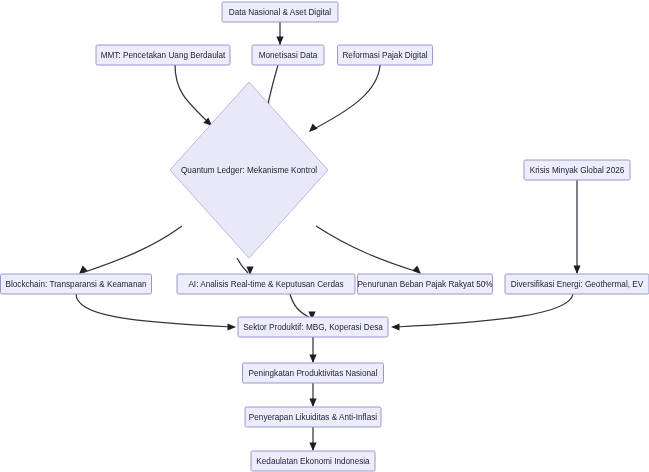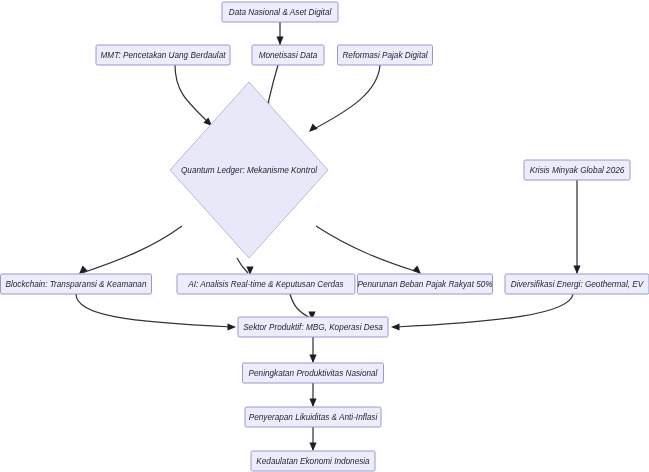--- a/index.html
+++ b/index.html
@@ -12,21 +12,20 @@
     width: 649px;
     height: 472px;
     overflow: hidden;
     font-family: "Liberation Sans", sans-serif;
   }
   #diagram-root {
     position: relative;
     width: 649px;
     height: 472px;
     background: #ffffff;
-    font-style: italic;
   }
   svg#flowchart {
     position: absolute;
     left: 0;
     top: 0;
     width: 649px;
     height: 472px;
     display: block;
   }
   .node-rect {

